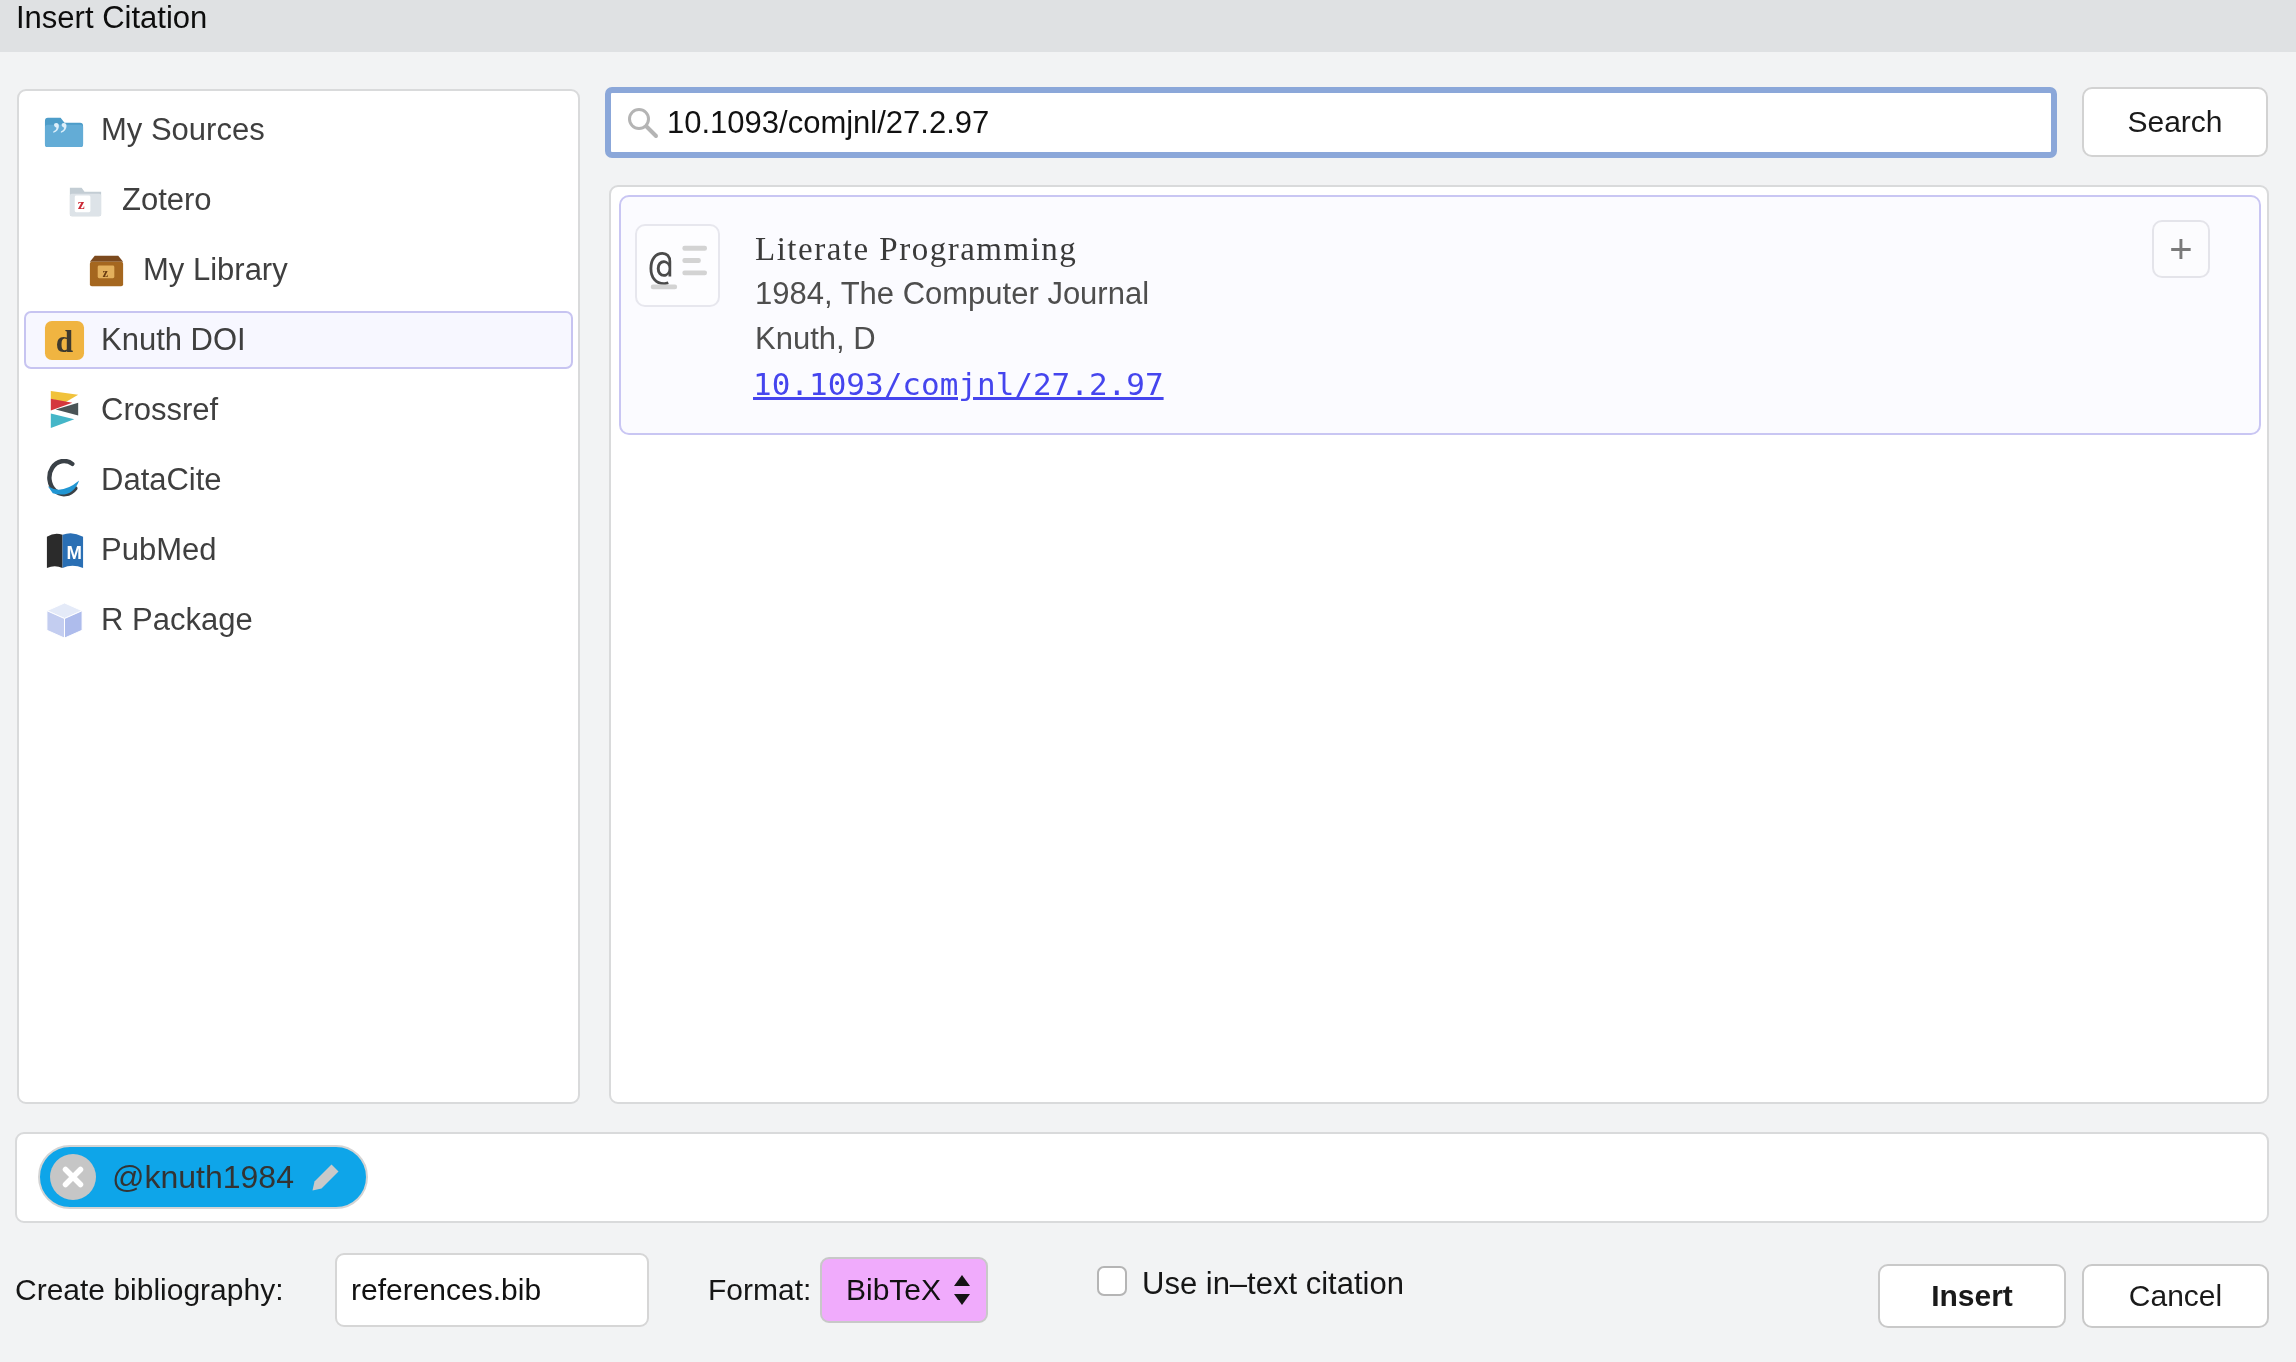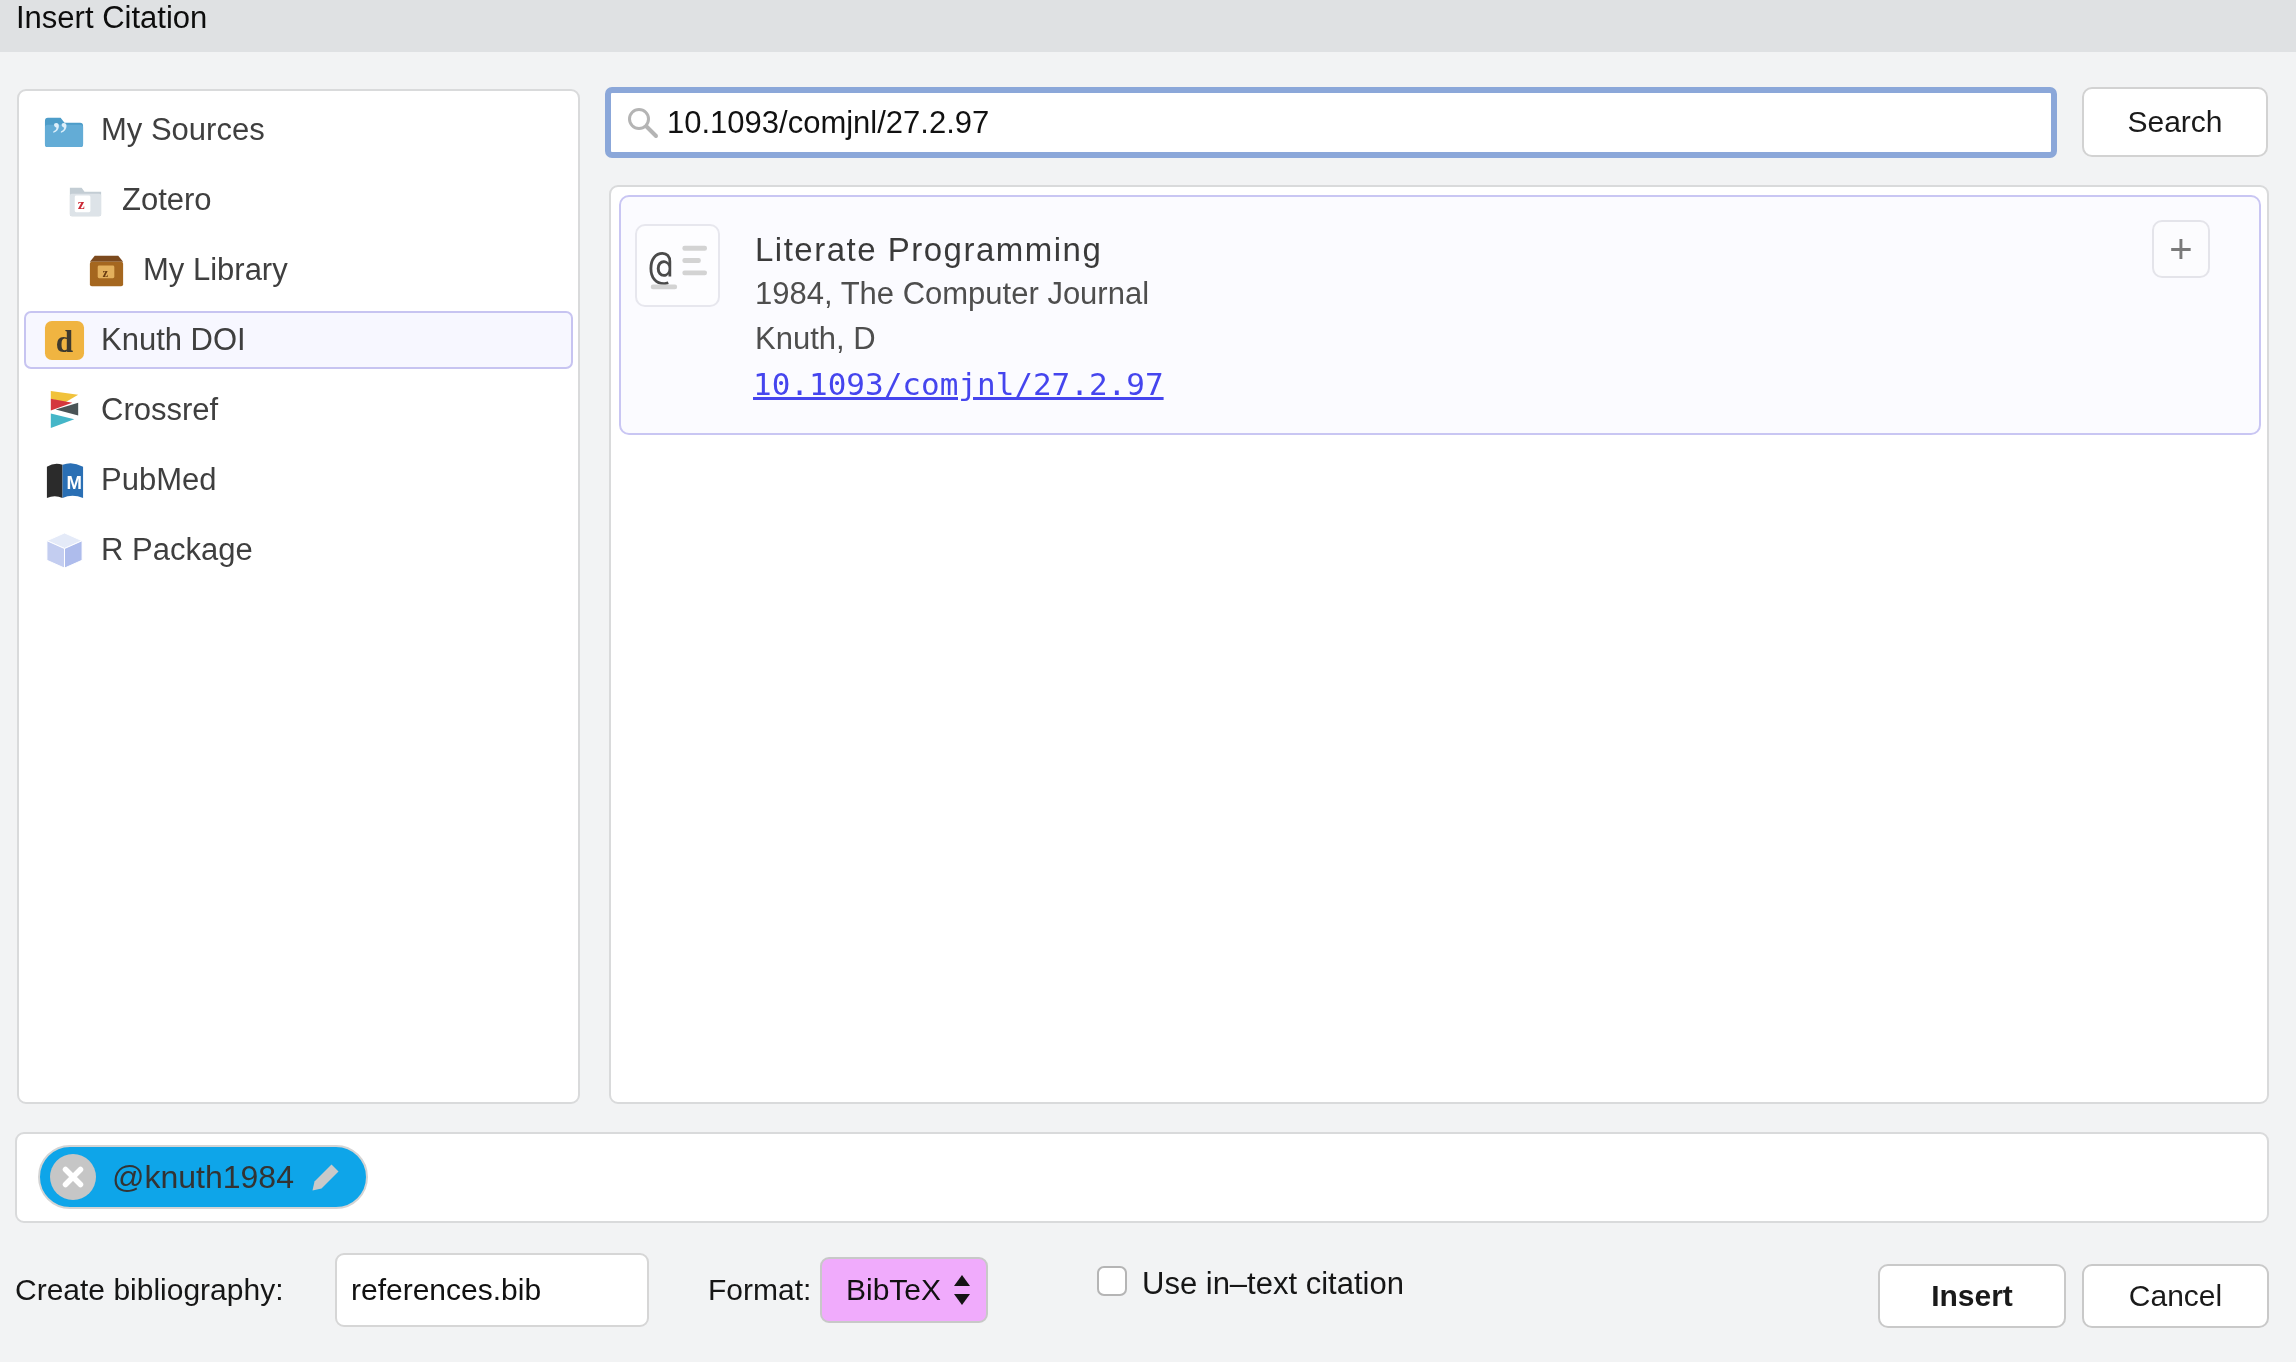--- a/index.html
+++ b/index.html
@@ -31,21 +31,21 @@
   .btn{position:absolute;background:#fff;border:2px solid #c9c9c9;border-radius:10px;
     display:flex;align-items:center;justify-content:center;font-size:30px;color:#1a1a1a;cursor:pointer}
   .search-btn{left:2082px;top:87px;width:186px;height:70px;border-color:#d2d2d2}
 
   .results{left:609px;top:185px;width:1660px;height:919px}
   .card{position:absolute;left:8px;top:8px;width:1642px;height:240px;background:var(--card-bg);
     border:2px solid var(--card-border);border-radius:10px}
   .cite-icon-box{position:absolute;left:14px;top:27px;width:85px;height:83px;background:#fdfdff;
     border:2px solid #e7e7ee;border-radius:10px;display:flex;align-items:center;justify-content:center}
   .cite-icon-box svg{width:76px;height:72px}
-  .card .title{position:absolute;left:134px;top:36px;font-family:Liberation Sans, sans-serif;font-size:33px;
+  .card .title{position:absolute;left:134px;top:36px;font-family:Liberation Serif, serif;font-size:33px;
     letter-spacing:1.5px;color:#3a3a3a;line-height:1}
   .card .line2{position:absolute;left:134px;top:81px;font-size:31px;color:#4e4e4e;line-height:1}
   .card .line3{position:absolute;left:134px;top:126px;font-size:31px;color:#4e4e4e;line-height:1}
   .card .doi{position:absolute;left:132px;top:170px;font-family:var(--mono);font-size:31px;
     color:var(--link);text-decoration:underline;line-height:1.15;cursor:pointer}
   .add-btn{position:absolute;right:49px;top:23px;width:58px;height:58px;background:#fcfcfe;
     border:2px solid #e4e4ea;border-radius:10px;display:flex;align-items:center;justify-content:center;
     font-size:40px;font-weight:300;color:#7a7a7a;cursor:pointer;line-height:1}
 
   .tagbar{left:15px;top:1132px;width:2254px;height:91px}
@@ -120,20 +120,29 @@
       <div class="side-row" style="padding-left: 17px;">
         <span class="side-icon">
           <svg viewBox="0 0 44 44">
             <path d="M8 2 L36 6 L22 14 L8 10 Z" fill="#f1c23b"></path>
             <path d="M8 10 L30 14 L8 22 Z" fill="#d4373e"></path>
             <path d="M36 14 L36 27 L13 21 Z" fill="#4a5456"></path>
             <path d="M8 25 L32 31 L8 40 Z" fill="#45b6c8"></path>
           </svg>
         </span>
         <span>Crossref</span>
+      </div>
+      <div class="side-row" style="padding-left: 17px;">
+        <span class="side-icon">
+          <svg viewBox="0 0 44 44">
+            <path d="M30 5 A15 17 0 1 0 33 30" fill="none" stroke="#3a4147" stroke-width="4.5" stroke-linecap="round"></path>
+            <path d="M5 28 Q19 37 37 22 Q30 41 10 35 Z" fill="#2196d3"></path>
+          </svg>
+        </span>
+        <span>DataCite</span>
       </div>
       <div class="side-row" style="padding-left: 17px;">
         <span class="side-icon">
           <svg viewBox="0 0 44 44">
             <path d="M4 8 Q12 3 20 6 L20 40 Q12 36 4 40 Z" fill="#2b2b2b"></path>
             <path d="M20 6 Q30 2 41 8 L41 40 Q30 35 20 40 Z" fill="#2a6fb4"></path>
             <text x="24" y="31" font-size="19" font-weight="bold" fill="#fff" font-family="Liberation Sans,sans-serif">M</text>
           </svg>
         </span>
         <span>PubMed</span>

